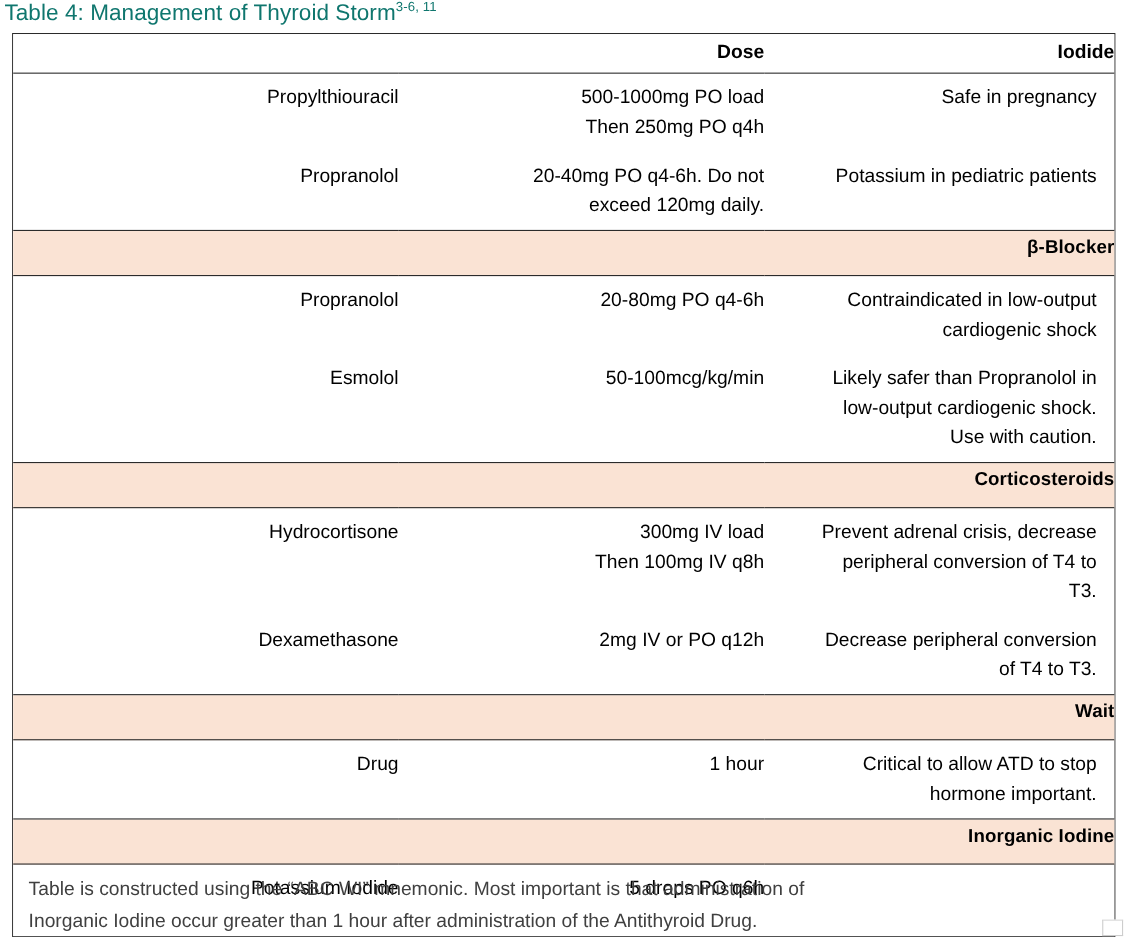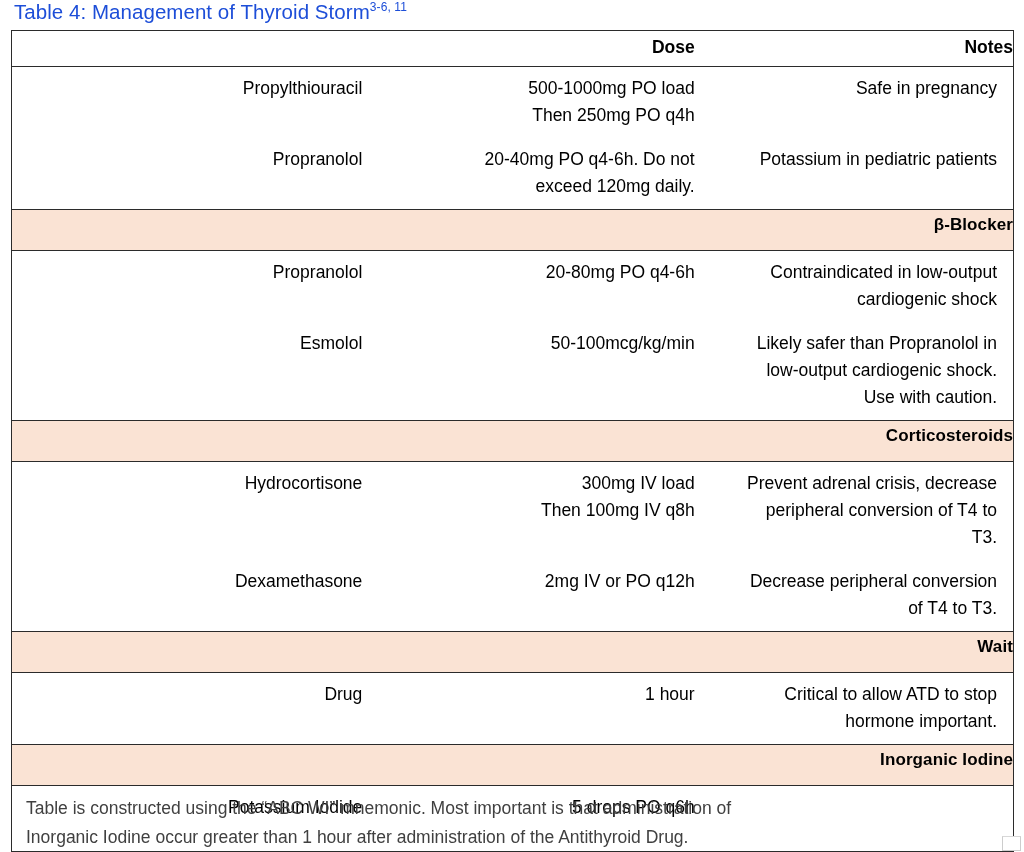--- a/index.html
+++ b/index.html
@@ -19,25 +19,25 @@
   .page {
     position: relative;
     width: 1024px;
     height: 852px;
     box-sizing: border-box;
   }
 
   
   .table-title {
     position: absolute;
-    left: 14px;
+    left: 4px;
     top: -1px;
     font-size: 20.5px;
     line-height: 26px;
-    color: #1d4ed8;
+    color: #0f766e;
     letter-spacing: 0.05px;
     white-space: nowrap;
   }
   .table-title sup {
     font-size: 12px;
     vertical-align: super;
     line-height: 0;
     letter-spacing: 0.1px;
   }
 
@@ -148,21 +148,21 @@
     <table class="t4">
       <colgroup>
         <col class="c-name">
         <col class="c-dose">
         <col class="c-notes">
       </colgroup>
       <tbody>
           <tr class="hdr-row">
             <td class="h-name"></td>
             <td class="h-dose">Dose</td>
-            <td class="h-notes">Notes</td>
+            <td class="h-notes">Iodide</td>
           </tr>
           <tr class="data-row tall">
             <td class="d-name">
               <span class="line">Propylthiouracil</span>
             </td>
             <td class="d-dose">
               <span class="line">500-1000mg PO load</span>
               <span class="line">Then 250mg PO q4h</span>
             </td>
             <td class="d-notes">

